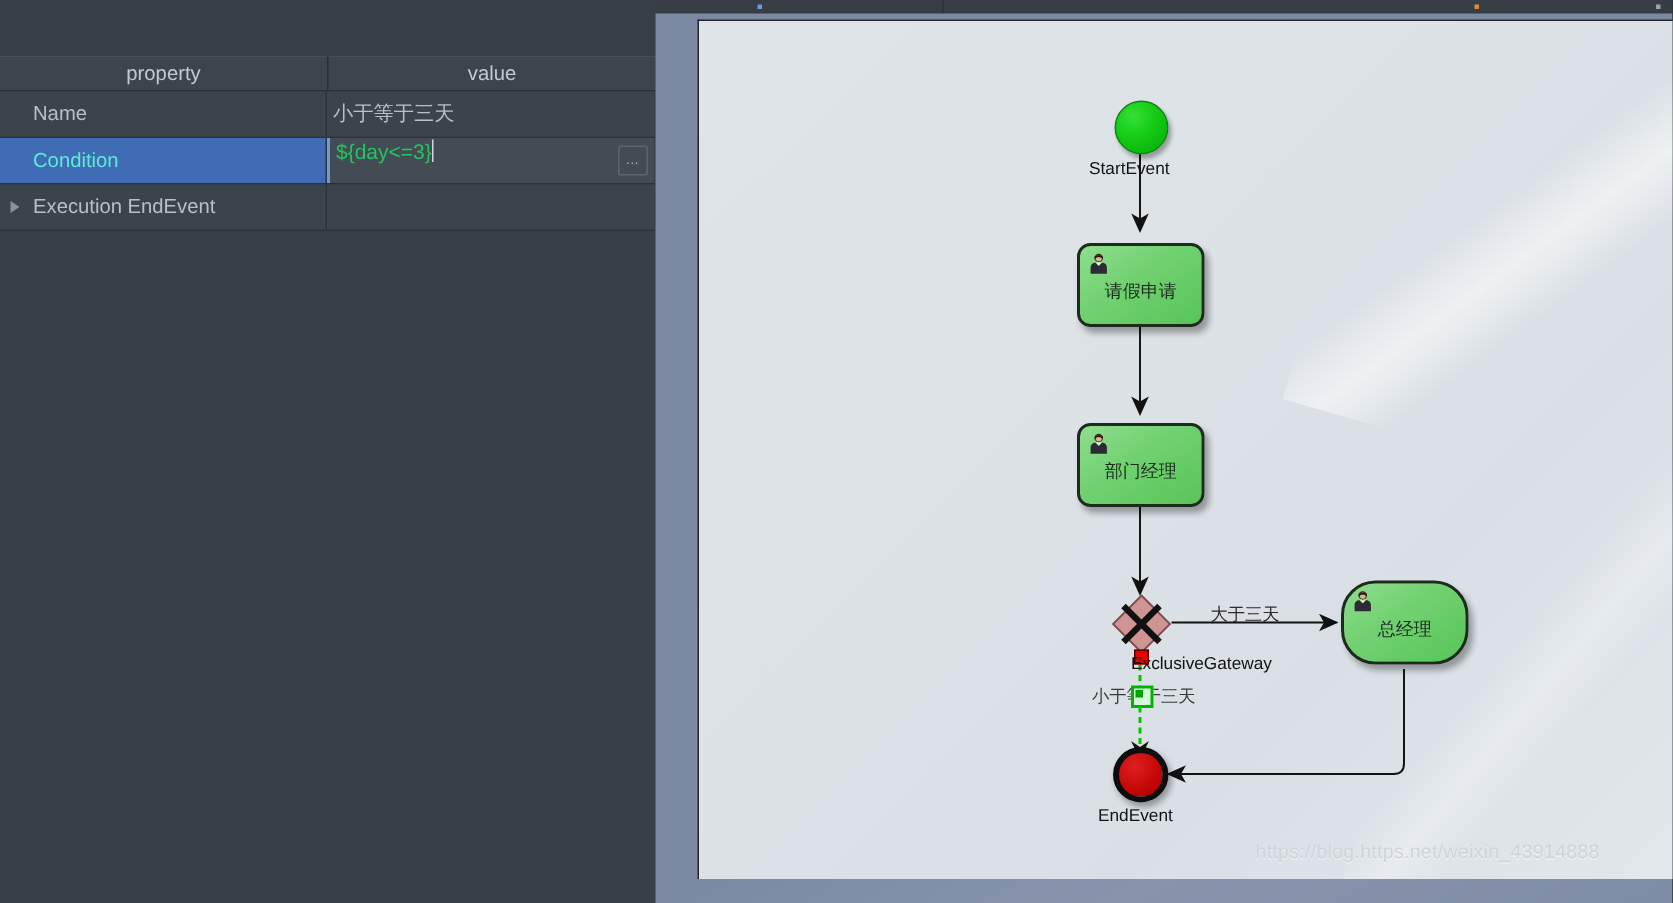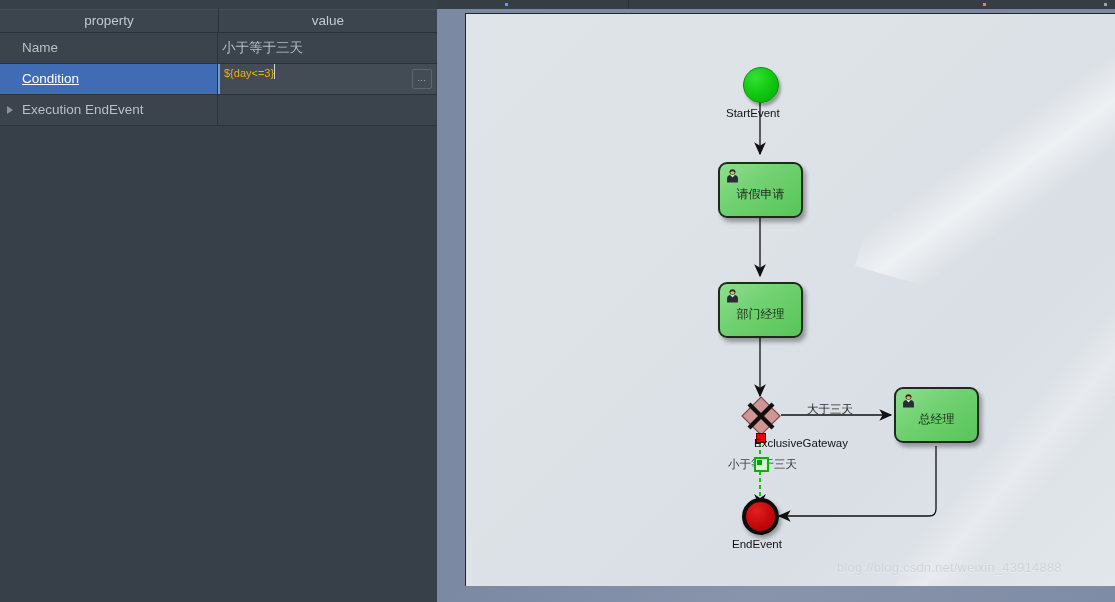--- a/index.html
+++ b/index.html
@@ -12,41 +12,41 @@
   
   #top-strip{position:absolute;left:0;top:0;width:1115px;height:9px;background:#373d44;}
   #top-strip .tabseg{position:absolute;top:0;height:9px;border-right:1px solid #2a2f35;}
   #top-strip .dot{position:absolute;top:3px;width:3px;height:3px;}
   #top-strip .active-tab{position:absolute;top:0;height:9px;background:#4a8a93;border-top:2px solid #6fc0c8;}
 
   
   #props-panel{position:absolute;left:0;top:0;width:437px;height:602px;background:#373f48;}
   #props-table{position:absolute;left:0;top:9px;width:437px;}
   .ptable-head{display:flex;height:23px;background:#3c444d;
-    border-bottom:1px solid #2b3137;box-shadow:inset 0 1px 0 #474f59;}
+    border-bottom:1px solid #2b3137;box-shadow:inset 0 1px 0 #474f59;margin-top:28px;}
   .ptable-head .hcell{color:#c4c9cf;font-size:13.5px;text-align:center;line-height:23px;
     height:23px;overflow:hidden;}
   .ptable-head .hcell.prop{width:218px;border-right:1px solid #2b3137;}
   .ptable-head .hcell.val{width:218px;}
   .prow{display:flex;height:30px;border-bottom:1px solid #2c3238;}
   .prow .cell{height:30px;line-height:30px;font-size:13.5px;color:#b9bfc6;overflow:hidden;
     white-space:nowrap;}
   .prow .cell.prop{width:218px;border-right:1px solid #2c3238;padding-left:22px;
     box-sizing:border-box;background:#3b434c;}
   .prow .cell.val{width:218px;padding-left:4px;box-sizing:border-box;background:#3b434c;
     position:relative;}
-  .prow.selected .cell.prop{background:#3f6cb4;color:#ffffff;text-decoration:underline;}
+  .prow.selected .cell.prop{background:#3f6cb4;color:#5eead4;}
   .prow.selected .cell.val{background:#434b54;color:#cdd3da;padding-left:0;}
   .prow .cell.prop.expandable{padding-left:22px;position:relative;}
   .tri{position:absolute;left:7px;top:11px;width:0;height:0;
     border-left:6px solid #8a919a;border-top:4px solid transparent;border-bottom:4px solid transparent;}
   
   .edit-wrap{display:flex;align-items:center;height:30px;width:100%;box-sizing:border-box;
     border:1px solid #5a6piece;}
-  .edit-field{flex:1;height:40px;line-height:28px;font-size:11px;color:#eab308;
+  .edit-field{flex:1;height:40px;line-height:28px;font-size:14px;color:#22c55e;
     padding-left:4px;border-left:2px solid #6f9bd8;background:#434b54;position:relative;}
   .caret{display:inline-block;width:1px;height:15px;background:#cfd5dc;vertical-align:-2px;
     margin-left:0px;}
   .dots-btn{width:18px;height:18px;margin-right:4px;background:#434b54;
     border:1px solid #5d666f;border-radius:2px;color:#aeb5bc;font-size:9px;
     line-height:16px;text-align:center;letter-spacing:1px;}
   #panel-blank{position:absolute;left:0;top:156px;width:437px;height:446px;background:#373f48;}
   #panel-right-edge{position:absolute;left:437px;top:9px;width:3px;height:593px;background:#7b89a3;}
 
   
@@ -227,28 +227,28 @@
   <div class="handle-red" style="left:290px;top:419px;"></div>
   <div class="node-label" style="left:248px;top:423px;padding-left:40px;">ExclusiveGateway</div>
 
   <div class="flow-label" style="left:341px;top:388px;">大于三天</div>
   <div class="flow-label sel" style="left:262px;top:443px;">小于等于三天</div>
   <div class="handle-green" style="left:288px;top:443px;">
       <i></i>
     </div>
   <div class="handle-red" style="left:290px;top:485px;"></div>
 
-  <div class="node task" style="left:428px;top:373px;">
+  <div class="node task" style="left:428px;top:373px;border-radius:23px;">
     <svg class="ticon" viewBox="0 0 16 16">
       <circle cx="8" cy="4.2" r="3" fill="#3b2a1c"></circle>
       <circle cx="8" cy="4.4" r="2.2" fill="#d8b48c"></circle>
       <path d="M5 5 Q8 2 11 5 L11 3.4 Q8 .8 5 3.4 Z" fill="#241a12"></path>
       <path d="M2.2 15.5 L2.2 11 Q2.2 8.2 5.4 7.4 L8 10 L10.6 7.4 Q13.8 8.2 13.8 11 L13.8 15.5 Z" fill="#2b2b33"></path>
       <path d="M6.2 7.3 L8 9.6 L9.8 7.3 L8.8 7 L8 8.2 L7.2 7 Z" fill="#f2f2f2"></path>
     </svg>
     <div class="tlabel">总经理</div>
   </div>
 
   <div class="node end-ev" style="left:276px;top:484px;"></div>
   <div class="node-label" style="left:266px;top:524px;text-align:center;">EndEvent</div>
 
-  <div id="watermark" style="left:371px;top:546px;">blog://blog.csdn.net/weixin_43914888</div>
+  <div id="watermark" style="left:371px;top:546px;">https://blog.https.net/weixin_43914888</div>
 </div>
 
 </body></html>

